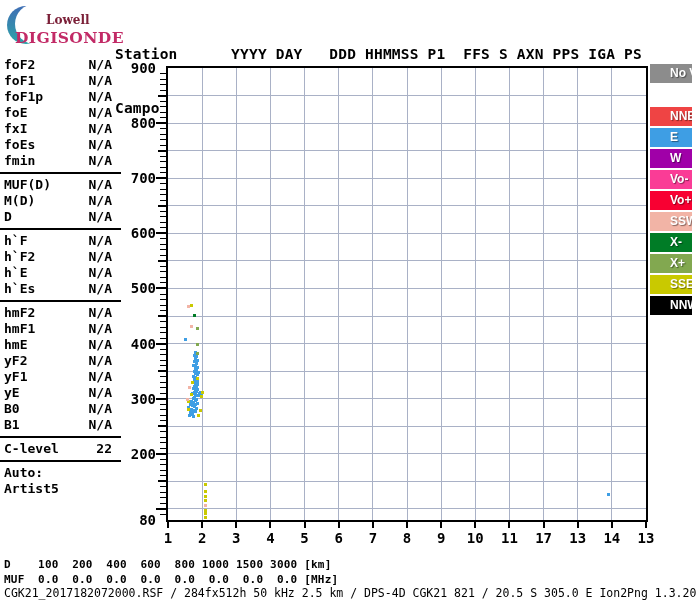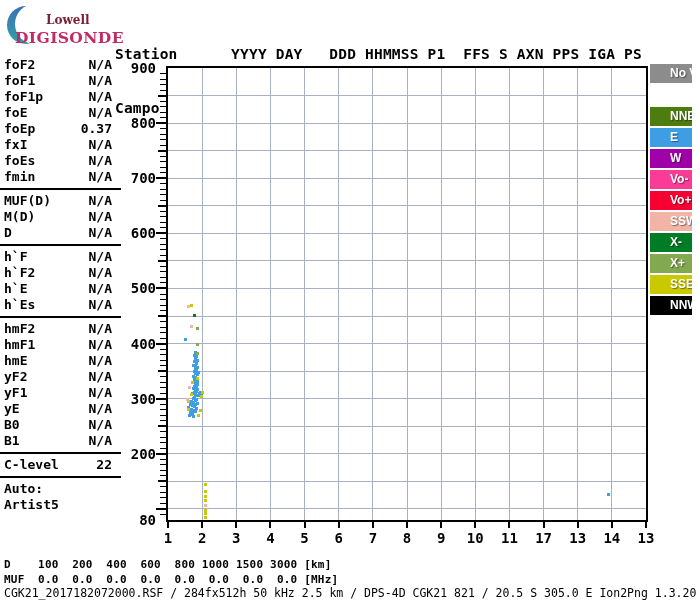--- a/index.html
+++ b/index.html
@@ -72,21 +72,20 @@
   <div id="header-lines">
     <div>Station      YYYY DAY   DDD HHMMSS P1  FFS S AXN PPS IGA PS</div>
     <div>Campo Grande 2017 Jul01 182 072000 RSF 005 2 713 100 03+ 36</div>
   </div>
 
   <div id="param-panel">
       <div class="param-row"><span>foF2</span><span class="param-value">N/A</span></div>
       <div class="param-row"><span>foF1</span><span class="param-value">N/A</span></div>
       <div class="param-row"><span>foF1p</span><span class="param-value">N/A</span></div>
       <div class="param-row"><span>foE</span><span class="param-value">N/A</span></div>
-      <div class="param-row"><span>foEp</span><span class="param-value">0.37</span></div>
       <div class="param-row"><span>fxI</span><span class="param-value">N/A</span></div>
       <div class="param-row"><span>foEs</span><span class="param-value">N/A</span></div>
       <div class="param-row"><span>fmin</span><span class="param-value">N/A</span></div>
       <div class="param-divider"></div>
       <div class="param-row"><span>MUF(D)</span><span class="param-value">N/A</span></div>
       <div class="param-row"><span>M(D)</span><span class="param-value">N/A</span></div>
       <div class="param-row"><span>D</span><span class="param-value">N/A</span></div>
       <div class="param-divider"></div>
       <div class="param-row"><span>h`F</span><span class="param-value">N/A</span></div>
       <div class="param-row"><span>h`F2</span><span class="param-value">N/A</span></div>
@@ -345,21 +344,21 @@
       <div class="axis-label" style="left: -56px; top: 157.366px; width: 44px; text-align: right;">600</div>
       <div class="axis-label" style="left: -56px; top: 212.488px; width: 44px; text-align: right;">500</div>
       <div class="axis-label" style="left: -56px; top: 267.61px; width: 44px; text-align: right;">400</div>
       <div class="axis-label" style="left: -56px; top: 322.732px; width: 44px; text-align: right;">300</div>
       <div class="axis-label" style="left: -56px; top: 377.854px; width: 44px; text-align: right;">200</div>
       <div class="axis-label" style="left: -56px; top: 444px; width: 44px; text-align: right;">80</div>
     </div>
 
   <div id="legend">
       <div class="legend-item" style="background: rgb(140, 140, 140);">No Val</div>
-      <div class="legend-item" style="background: #4d7c0f; margin-top: 24px;">NNE</div>
+      <div class="legend-item" style="background: #ef4444; margin-top: 24px;">NNE</div>
       <div class="legend-item" style="background: rgb(62, 158, 228);">E</div>
       <div class="legend-item" style="background: rgb(160, 0, 168);">W</div>
       <div class="legend-item" style="background: rgb(250, 60, 150);">Vo-</div>
       <div class="legend-item" style="background: rgb(248, 0, 50);">Vo+</div>
       <div class="legend-item" style="background: rgb(242, 180, 166);">SSW</div>
       <div class="legend-item" style="background: rgb(0, 124, 38);">X-</div>
       <div class="legend-item" style="background: rgb(130, 168, 80);">X+</div>
       <div class="legend-item" style="background: rgb(201, 201, 0);">SSE</div>
       <div class="legend-item" style="background: #000000;">NNW</div>
     </div>

